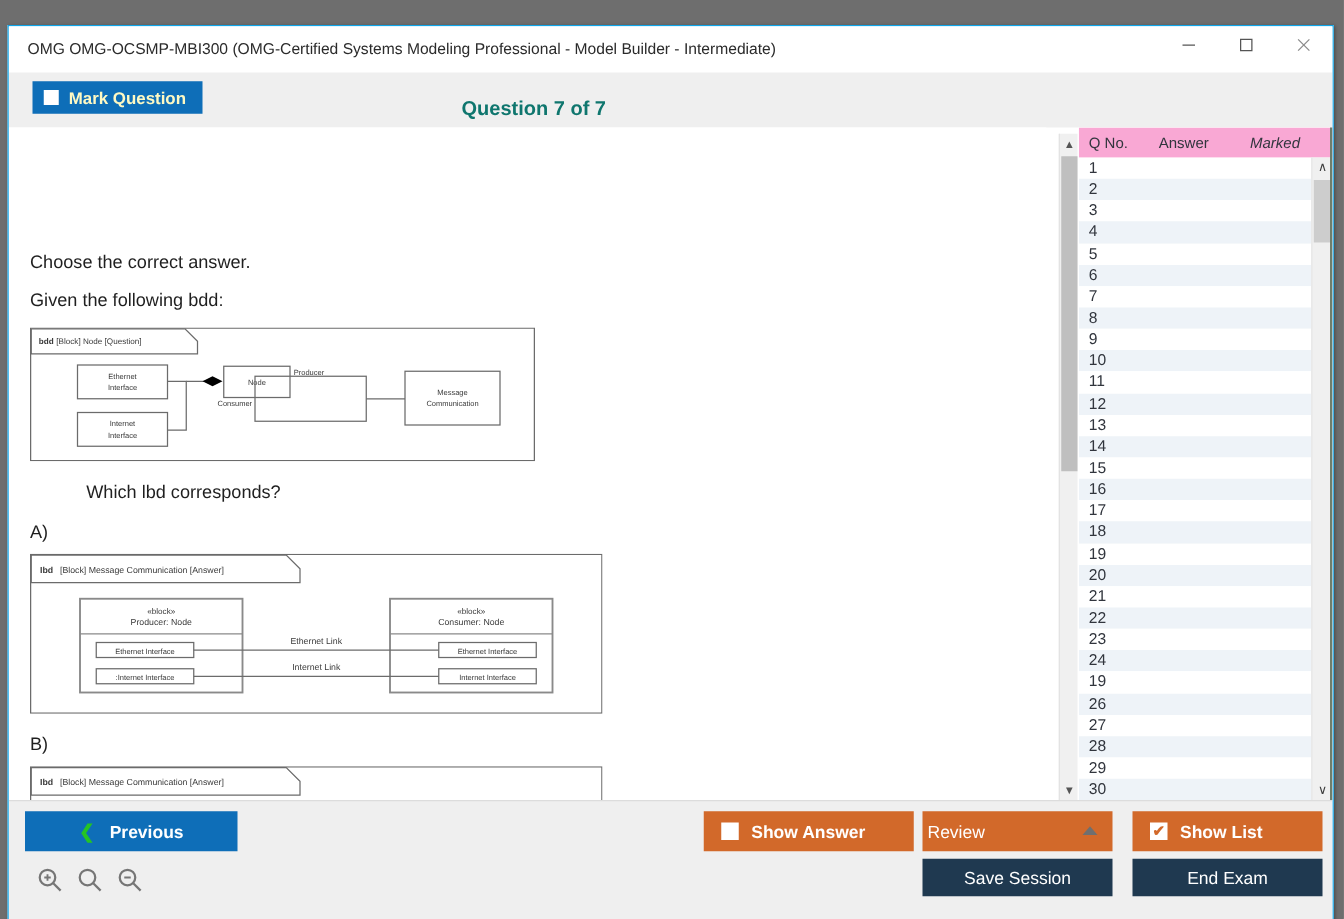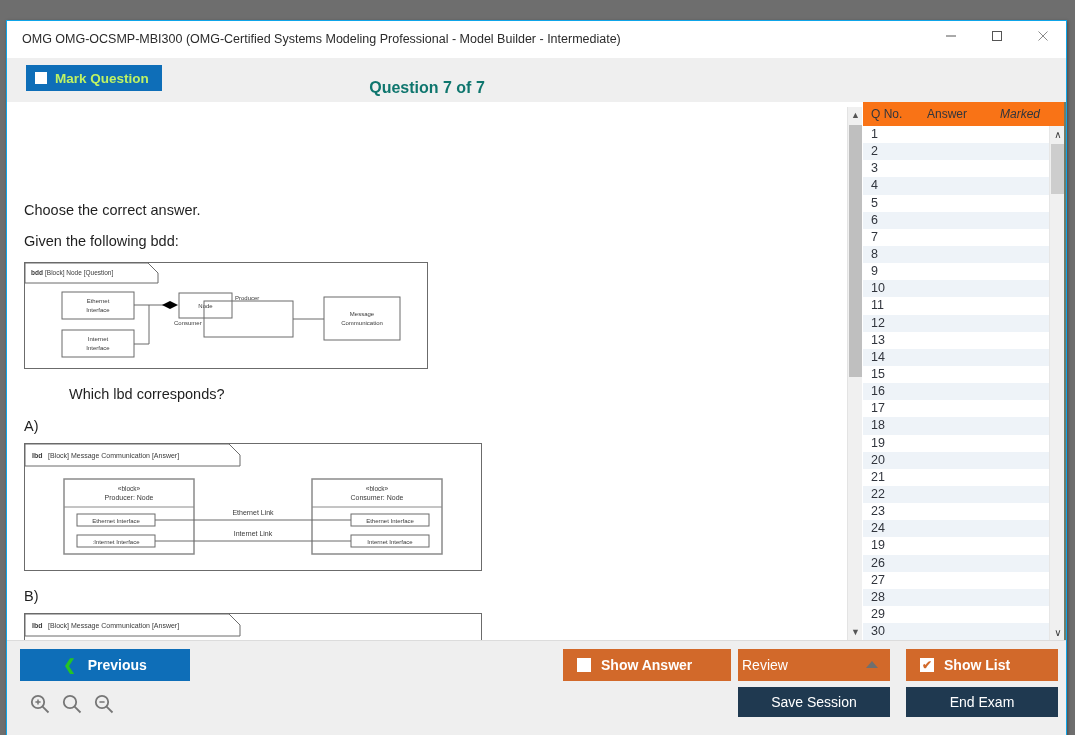--- a/index.html
+++ b/index.html
@@ -48,21 +48,21 @@
   #headerbar {
     position: absolute; left: 0; top: 37px;
     width: 100%; height: 44px;
     background: #efefef;
     box-sizing: border-box;
   }
   #mark-question-btn {
     position: absolute; left: 19px; top: 7px;
     height: 26px;
     background: #0e6eb8;
-    color: #bef264;
+    color: #fef9c3;
     font-size: 13.5px; font-weight: bold;
     display: flex; align-items: center;
     padding: 0 13px 0 9px;
     box-sizing: border-box;
     white-space: nowrap;
     cursor: pointer;
   }
   #mark-question-btn .cbx {
     width: 12px; height: 12px;
     background: #ffffff;
@@ -119,21 +119,21 @@
   #list-panel {
     position: absolute; left: 856px; top: 81px;
     width: 203px; height: 538px;
     background: #ffffff;
     box-sizing: border-box;
     overflow: hidden;
   }
   #list-header {
     position: absolute; left: 0; top: 0;
     width: 203px; height: 24px;
-    background: #f97316;
+    background: #f9a8d4;
     font-size: 12px; color: #31353d;
   }
   #list-header .col { position: absolute; top: 5px; }
   #list-header .c-qno    { left: 8px; }
   #list-header .c-answer { left: 64px; }
   #list-header .c-marked { left: 137px; font-style: italic; }
   #list-rows {
     position: absolute; left: 0; top: 24px;
     width: 186px; height: 514px;
     overflow: hidden;

